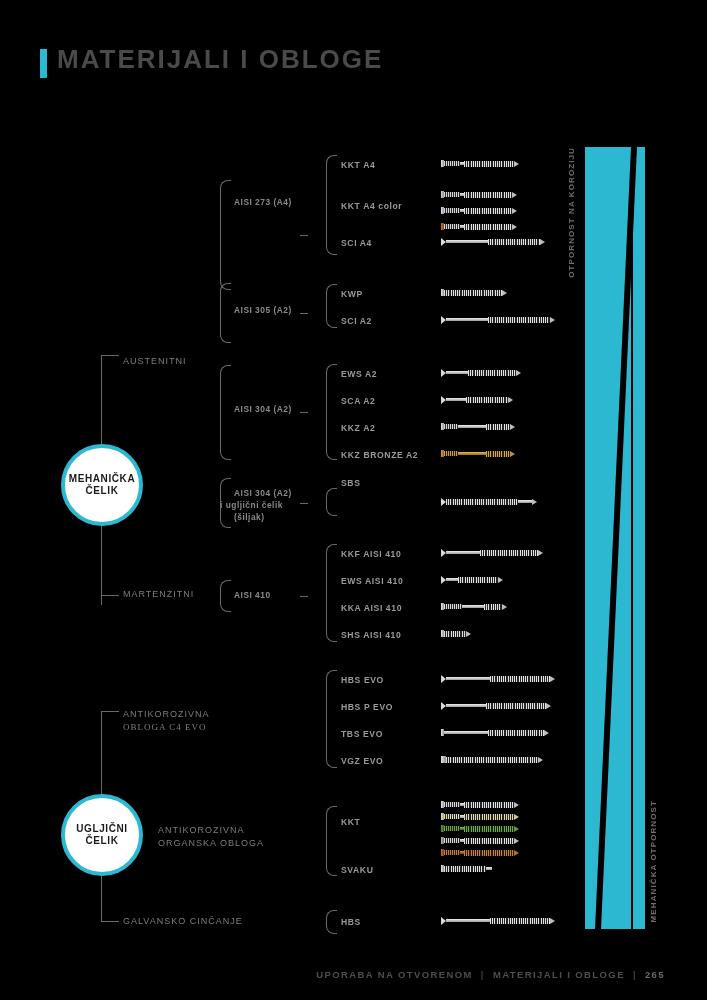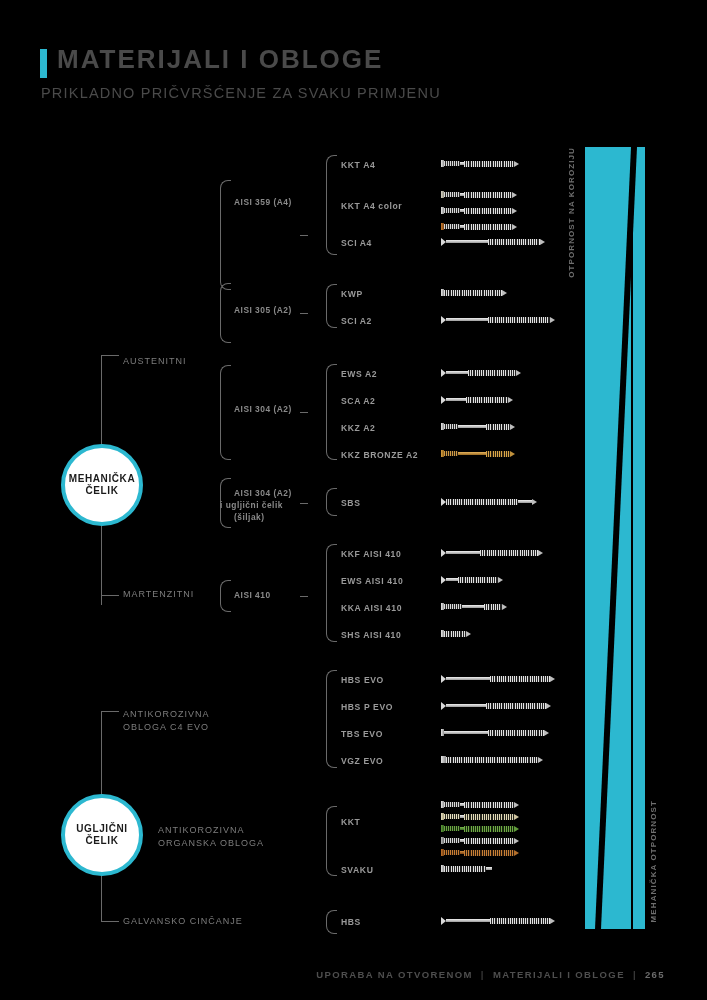--- a/index.html
+++ b/index.html
@@ -150,21 +150,20 @@
   .footer .sep { color: #3b3b3b; }
   .footer .pg { color: #6b6b6b; }
 </style>
 </head>
 <body>
 
 <div id="page">
 
   <div class="hdr-accent"></div>
   <div class="hdr-title">MATERIJALI I OBLOGE</div>
-  <div class="hdr-sub">PRIKLADNO PRIČVRŠĆENJE ZA SVAKU PRIMJENU</div>
 
   <div class="node" id="node-stainless">
     <span>MEHANIČKA</span>
     <span>ČELIK</span>
   </div>
   <div class="node" id="node-carbon">
     <span>UGLJIČNI</span>
     <span>ČELIK</span>
   </div>
 
@@ -173,29 +172,29 @@
   <div class="hline" style="left:101px; top:595px; width:18px;"></div>
 
   <div class="vline" style="left:101px; top:711px; height:210px;"></div>
   <div class="hline" style="left:101px; top:711px; width:18px;"></div>
   <div class="hline" style="left:101px; top:921px; width:18px;"></div>
 
   <div class="cat" style="left:123px; top:355px;">AUSTENITNI</div>
   <div class="cat" style="left:123px; top:588px;">MARTENZITNI</div>
 
   <div class="cat" style="left:123px; top:708px;">ANTIKOROZIVNA</div>
-  <div class="cat" style="left:123px; top:721px;">OBLOGA C4 EVO</div>
+  <div class="cat" style="left:123px; top:721px;font-family:Liberation Serif, serif;">OBLOGA C4 EVO</div>
 
   <div class="cat" style="left:158px; top:824px;">ANTIKOROZIVNA</div>
   <div class="cat" style="left:158px; top:837px;">ORGANSKA OBLOGA</div>
 
   <div class="cat" style="left:123px; top:915px;">GALVANSKO CINČANJE</div>
 
   <div class="bracket" style="left:220px; top:180px; height:110px;"></div>
-  <div class="aisi" style="left:234px; top:196px;">AISI 359 (A4)</div>
+  <div class="aisi" style="left:234px; top:196px;">AISI 273 (A4)</div>
 
   <div class="bracket" style="left:220px; top:283px; height:60px;"></div>
   <div class="aisi" style="left:234px; top:304px;">AISI 305 (A2)</div>
 
   <div class="bracket" style="left:220px; top:365px; height:95px;"></div>
   <div class="aisi" style="left:234px; top:403px;">AISI 304 (A2)</div>
 
   <div class="bracket" style="left:220px; top:478px; height:50px;"></div>
   <div class="aisi" style="left:234px; top:487px;">AISI 304 (A2)</div>
   <div class="aisi" style="left:220px; top:499px;">i ugljični čelik</div>
@@ -224,21 +223,21 @@
   <div class="prod-label" style="left:341px; top:238px;">SCI A4</div>
 
   <div class="prod-label" style="left:341px; top:289px;text-align:right;">KWP</div>
   <div class="prod-label" style="left:341px; top:316px;">SCI A2</div>
 
   <div class="prod-label" style="left:341px; top:369px;">EWS A2</div>
   <div class="prod-label" style="left:341px; top:396px;">SCA A2</div>
   <div class="prod-label" style="left:341px; top:423px;">KKZ A2</div>
   <div class="prod-label" style="left:341px; top:450px;">KKZ BRONZE A2</div>
 
-  <div class="prod-label" style="left:341px; top:498px;">SBS</div>
+  <div class="prod-label" style="left:341px; top:478px;">SBS</div>
 
   <div class="prod-label" style="left:341px; top:549px;">KKF AISI 410</div>
   <div class="prod-label" style="left:341px; top:576px;">EWS AISI 410</div>
   <div class="prod-label" style="left:341px; top:603px;">KKA AISI 410</div>
   <div class="prod-label" style="left:341px; top:630px;">SHS AISI 410</div>
 
   <div class="prod-label" style="left:341px; top:675px;">HBS EVO</div>
   <div class="prod-label" style="left:341px; top:702px;">HBS P EVO</div>
   <div class="prod-label" style="left:341px; top:729px;">TBS EVO</div>
   <div class="prod-label" style="left:341px; top:756px;">VGZ EVO</div>

